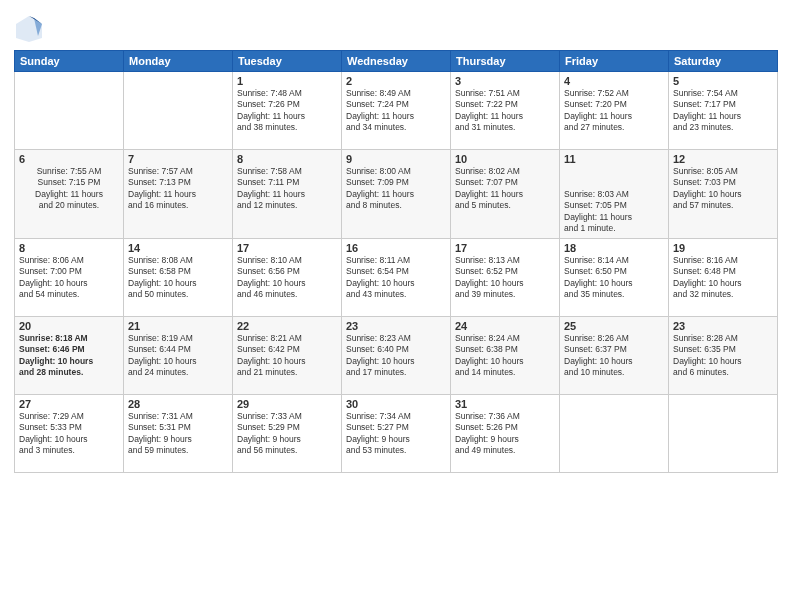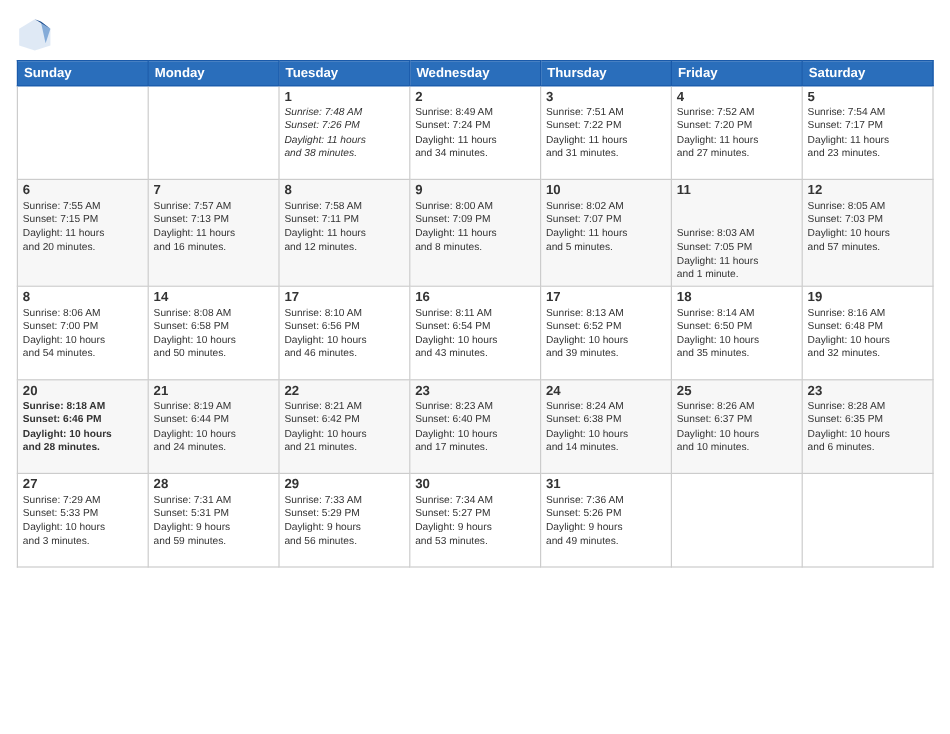--- a/index.html
+++ b/index.html
@@ -135,21 +135,21 @@
           <th>Friday</th>
           <th>Saturday</th>
         </tr>
     </thead>
     <tbody id="calendar-body">
     <tr>
           <td class="empty"></td>
           <td class="empty"></td>
           <td>
             <span class="day-num">1</span>
-            <div class="cell-text" style="white-space: pre-line; font-style: italic;">Sunrise: 7:48 AM
+            <div class="cell-text" style="white-space: pre-line;">Sunrise: 7:48 AM
 Sunset: 7:26 PM
 Daylight: 11 hours
 and 38 minutes.</div>
           </td>
           <td>
             <span class="day-num">2</span>
             <div class="cell-text" style="white-space: pre-line;">Sunrise: 8:49 AM
 Sunset: 7:24 PM
 Daylight: 11 hours
 and 34 minutes.</div>
@@ -172,21 +172,21 @@
             <span class="day-num">5</span>
             <div class="cell-text" style="white-space: pre-line;">Sunrise: 7:54 AM
 Sunset: 7:17 PM
 Daylight: 11 hours
 and 23 minutes.</div>
           </td>
         </tr>
         <tr>
           <td>
             <span class="day-num">6</span>
-            <div class="cell-text" style="white-space: pre-line;">Sunrise: 7:55 AM
+            <div class="cell-text" style="white-space: pre-line; text-align: center;">Sunrise: 7:55 AM
 Sunset: 7:15 PM
 Daylight: 11 hours
 and 20 minutes.</div>
           </td>
           <td>
             <span class="day-num">7</span>
             <div class="cell-text" style="white-space: pre-line;">Sunrise: 7:57 AM
 Sunset: 7:13 PM
 Daylight: 11 hours
 and 16 minutes.</div>

